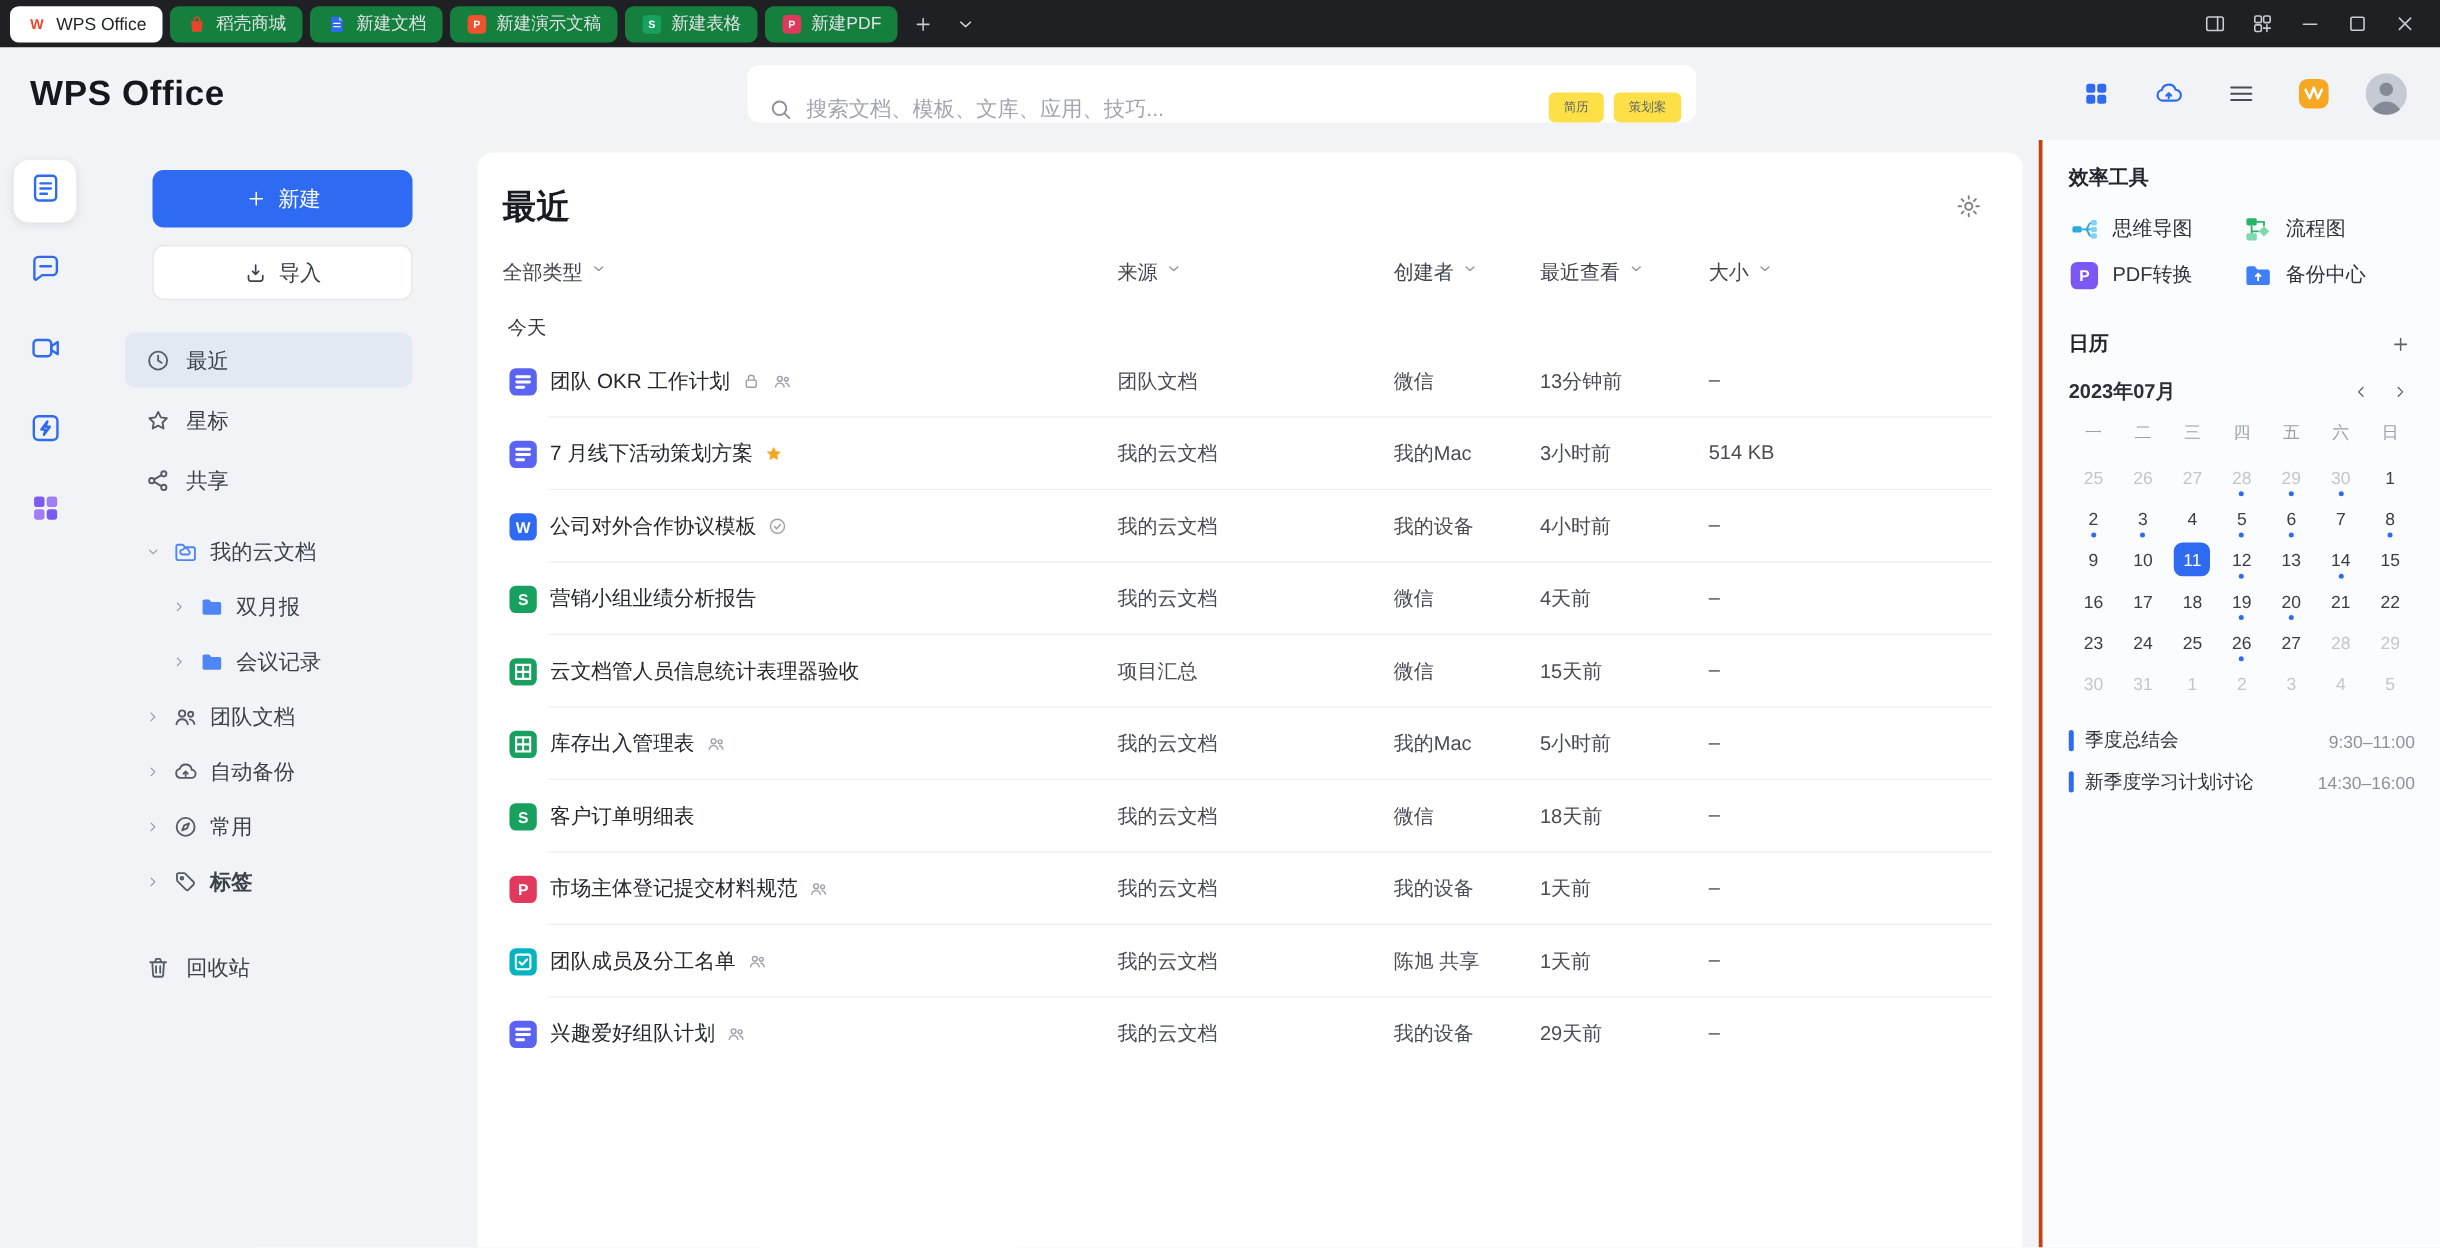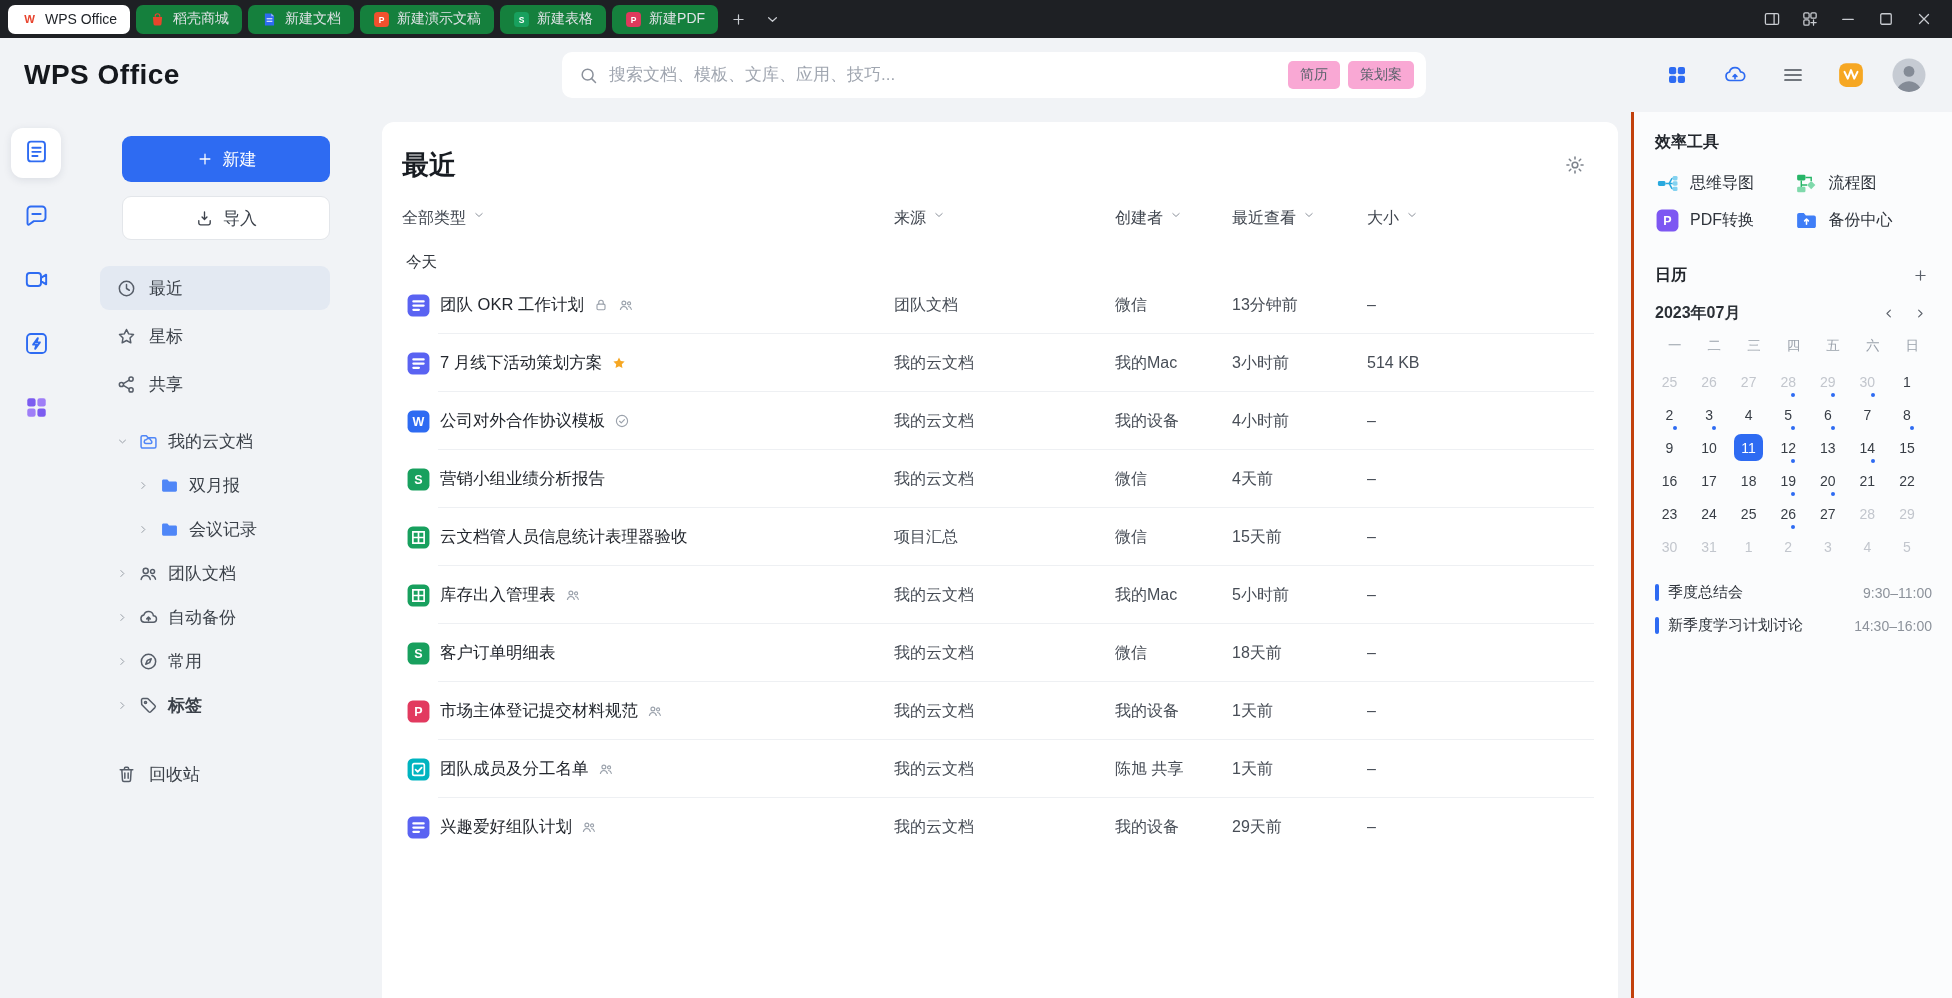--- a/index.html
+++ b/index.html
@@ -14,26 +14,26 @@
 .tab.active{background:#fff;color:#1d2126}
 .tabicn{display:flex}.tabicn svg{width:17px;height:17px;display:block}
 .icon-btn{background:none;border:none;color:#c9ccd1;width:28px;height:28px;display:flex;align-items:center;justify-content:center;cursor:pointer}
 .icon-btn svg{width:17px;height:17px}
 .win-controls{margin-left:auto;display:flex;gap:10px;align-items:center}
 .win-controls .icon-btn svg{width:18px;height:18px}
 
 
 .header{height:74px;background:#f1f3f6;display:flex;align-items:center;padding:0 24px;position:relative;flex:0 0 auto}
 .logo{font-size:28px;font-weight:800;letter-spacing:.5px;color:#15181d}
-.search{position:absolute;left:562px;top:50%;transform:translateY(-50%);width:864px;height:46px;background:#fff;border-radius:10px;display:flex;align-items:center;padding:0 12px 0 16px;gap:10px}
+.search{position:absolute;left:598px;top:50%;transform:translateY(-50%);width:759px;height:46px;background:#fff;border-radius:10px;display:flex;align-items:flex-end;padding:0 12px 0 16px;gap:10px}
 .sicon{color:#8b919b;display:flex}.sicon svg{width:21px;height:21px}
 .sinput{border:none;outline:none;background:transparent;flex:1;font-size:17px;color:#23272e;min-width:0}
 .sinput::placeholder{color:#a0a6b0}
 .chips{display:flex;align-items:center}
-.chip{background:#f9a8d4;border-radius:5px;padding:5px 12px;font-size:14px;color:#5c636d;margin-left:8px;white-space:nowrap}
+.chip{background:#fde047;border-radius:5px;padding:5px 12px;font-size:10px;color:#5c636d;margin-left:8px;white-space:nowrap}
 .hicons{margin-left:auto;display:flex;align-items:center;gap:20px}
 .hbtn{width:38px;height:38px;display:flex;align-items:center;justify-content:center;border:none;background:none;cursor:pointer}
 .hbtn svg{width:24px;height:24px}
 .hbtn.apps-grid{color:#2e6bf2}.hbtn.cloud-sync{color:#2e6bf2}.hbtn.menu{color:#474d55}
 .hbtn.vip svg{width:30px;height:30px}
 .hbtn.avatar svg{width:36px;height:36px}
 
 
 .body{flex:1;display:flex;min-height:0}
 .rail{width:72px;display:flex;flex-direction:column;align-items:center;padding-top:16px;gap:14px;flex:0 0 auto}
@@ -90,21 +90,21 @@
 .cal-head{margin-top:30px;display:flex;justify-content:space-between;align-items:center;font-size:16px;font-weight:700;color:#22262c}
 .icon-btn2{background:none;border:none;color:#5b616a;width:24px;height:24px;display:flex;align-items:center;justify-content:center;cursor:pointer}
 .icon-btn2 svg{width:17px;height:17px}
 .month-row{margin-top:14px;display:flex;align-items:center;font-size:16px;color:#2b3036;font-weight:600}
 .month-nav{margin-left:auto;display:flex;gap:8px}
 .month-nav svg{width:15px;height:15px}
 .weekrow{display:grid;grid-template-columns:repeat(7,1fr)}
 #weekdays{margin-top:12px}
 .wd{text-align:center;font-size:13.5px;color:#9aa1ab;height:24px}
 .calgrid{margin-top:4px}
-.dcell{position:relative;height:33px;display:flex;align-items:center;justify-content:flex-start;font-size:14px;color:#383e46;cursor:pointer}
+.dcell{position:relative;height:33px;display:flex;align-items:center;justify-content:center;font-size:14px;color:#383e46;cursor:pointer}
 .dcell.muted{color:#c2c6cd}
 .dnum{width:29px;height:27px;display:flex;align-items:center;justify-content:center;border-radius:7px}
 .dcell.selected .dnum{background:#2e6bf2;color:#fff}
 .dcell.dot::after{content:"";position:absolute;bottom:1px;left:50%;transform:translateX(-50%);width:4px;height:4px;border-radius:50%;background:#2e6bf2}
 .events{margin-top:20px;display:flex;flex-direction:column;gap:14px}
 .event{display:flex;align-items:center;gap:9px}
 .ebar{width:4px;height:17px;border-radius:2px;background:#2e6bf2;flex:0 0 auto}
 .etitle{font-size:15px;color:#2e333b;flex:1;white-space:nowrap;overflow:hidden;text-overflow:ellipsis}
 .etime{font-size:14px;color:#8c929b;white-space:nowrap}
 </style>

